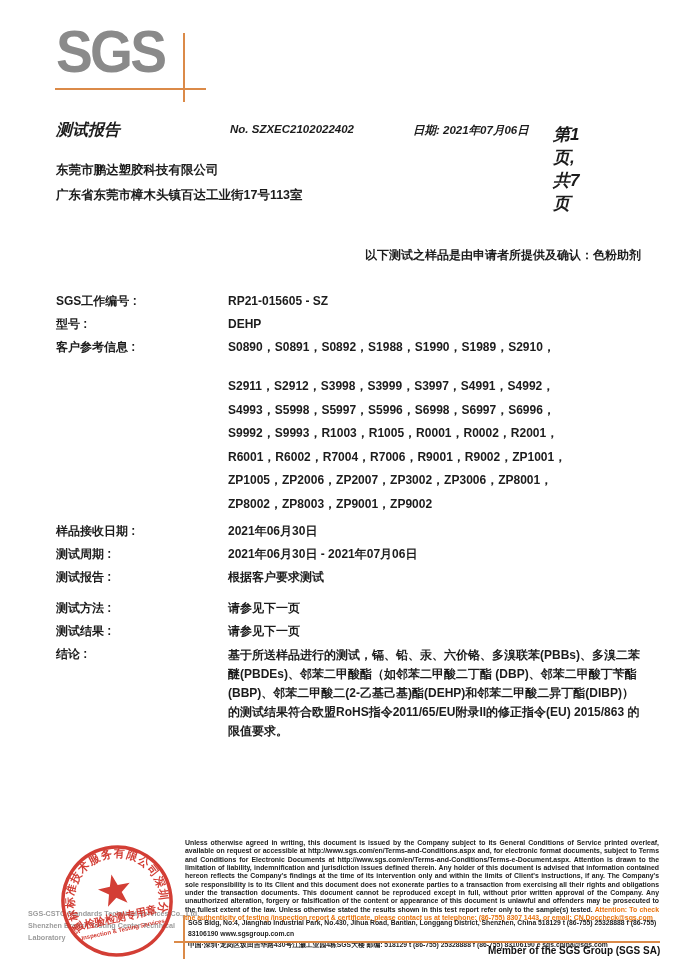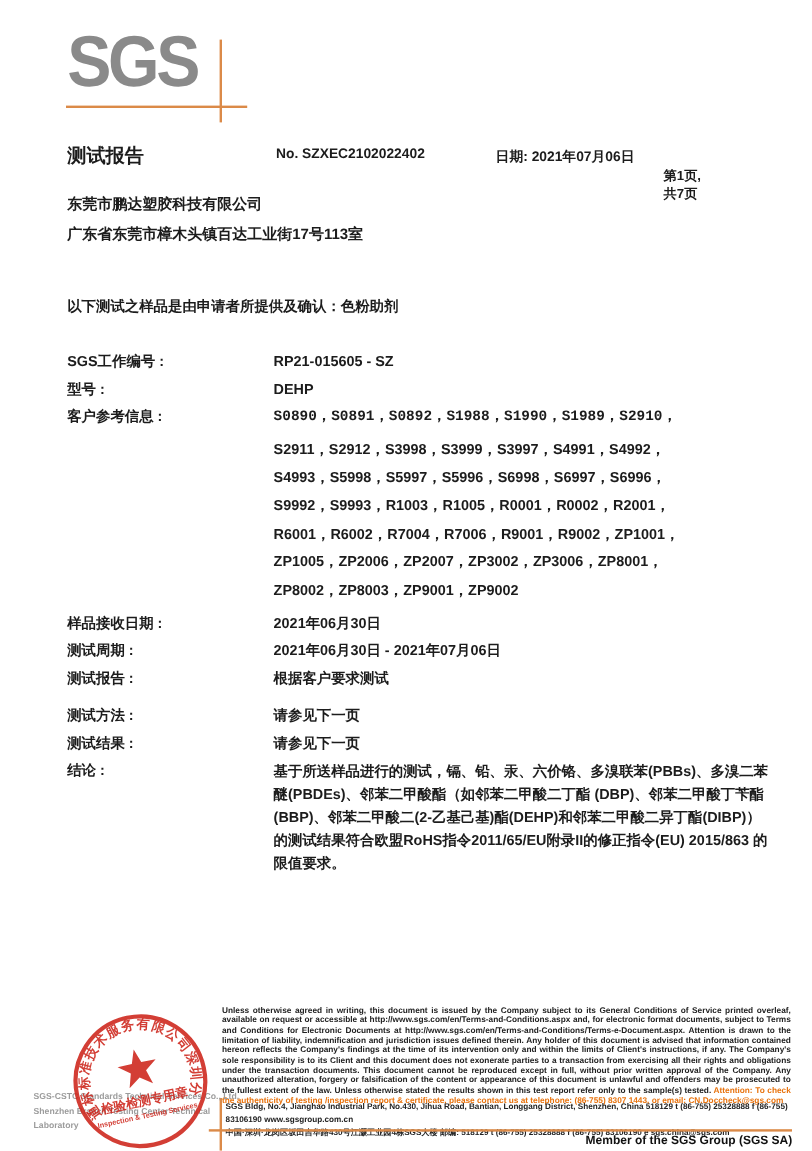--- a/index.html
+++ b/index.html
@@ -12,38 +12,38 @@
 
   
   .sgs-logo{
     left:56px;top:22px;font-size:60px;font-weight:bold;color:#8a8a8a;
     letter-spacing:-3px;transform:scaleX(.92);transform-origin:left top;
     line-height:1;
   }
   .logo-hline{left:55px;top:88px;width:151px;height:2px;background:#db8a48;}
   .logo-vline{left:183px;top:33px;width:2px;height:69px;background:#db8a48;}
 
-  .title-row{left:0;top:120px;width:588px;height:20px;}
+  .title-row{left:0;top:120px;width:588px;height:20px;font-style:italic;}
   .doc-title{position:absolute;left:56px;top:0;font-size:16px;font-weight:bold;}
   .doc-no{position:absolute;left:230px;top:3px;font-size:11.5px;font-weight:bold;}
   .doc-date{position:absolute;left:413px;top:3px;font-size:11.5px;font-weight:bold;}
-  .doc-page{position:absolute;left:553px;top:19px;font-size:11px;font-weight:bold;}
+  .doc-page{position:absolute;left:553px;top:3px;font-size:17px;font-weight:bold;}
 
   .company-block{left:56px;top:158px;font-size:12.5px;font-weight:bold;line-height:25px;}
 
   
   .main{left:56px;top:247px;width:585px;font-size:12px;font-weight:bold;}
-  .intro{margin-bottom:12px;}
+  .intro{margin-bottom:12px;text-align:right;}
   .kv{display:flex;margin-top:7px;line-height:16px;}
   .kv .k{width:172px;flex:0 0 172px;}
   .kv .v{flex:1;}
   .kv.tight{margin-top:15px;}
   .kv.first{margin-top:29px;}
   .ref-lines div{line-height:23.5px;}
-  .ref-lines div:first-child{line-height:16px;margin-bottom:8px;font-family:Liberation Mono, monospace;}
+  .ref-lines div:first-child{line-height:16px;margin-bottom:20px;}
   .conclusion .v{line-height:19px;width:430px;}
 
   
   .fineprint{
     left:185px;top:839px;width:474px;font-size:6.9px;line-height:8.35px;
     text-align:justify;color:#222;font-weight:bold;
   }
   .attention{color:#e8720c;}
   .addr{left:188px;top:917px;width:472px;font-size:6.8px;line-height:11px;font-weight:bold;color:#222;}
   .footer-hline{left:174px;top:941px;width:486px;height:2px;background:#db8a48;}

